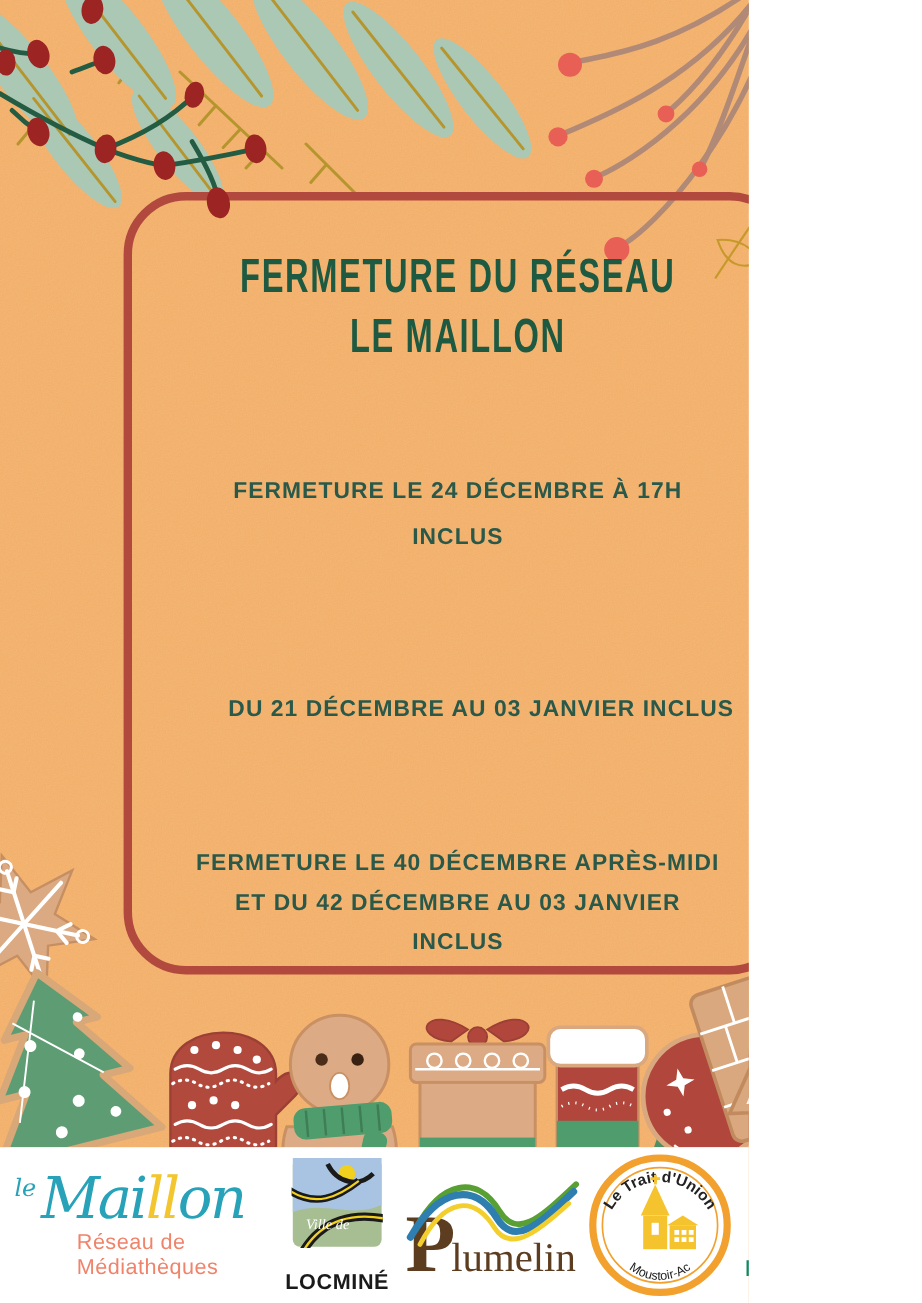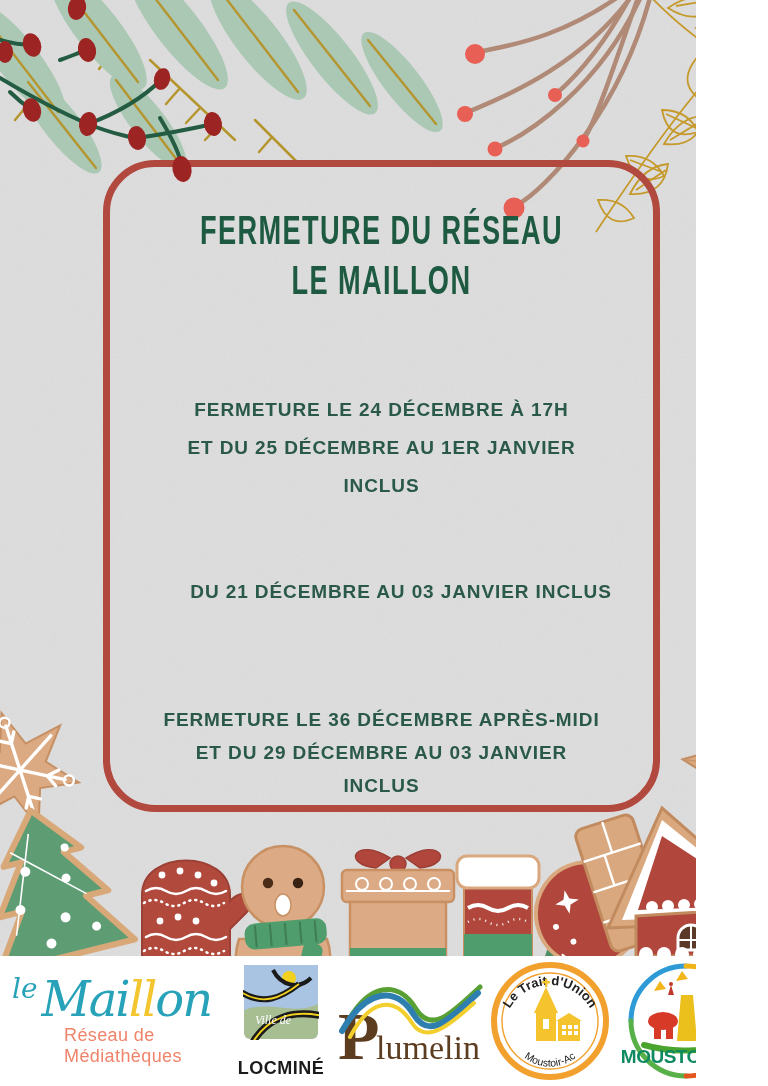--- a/index.html
+++ b/index.html
@@ -1,16 +1,16 @@
 <!DOCTYPE html>
 <html><head>
 <meta charset="utf-8">
 <style>
   html,body{margin:0;padding:0;width:768px;height:1086px;overflow:hidden;background:#fff;}
-  .poster{position:relative;width:696px;height:1086px;background:#e5e5e5;overflow:hidden;
+  .poster{position:relative;width:624px;height:1086px;background:#fdba74;overflow:hidden;
           font-family:"Liberation Sans",sans-serif;}
   .layer{position:absolute;left:0;top:0;}
   
   .frame{position:absolute;left:103px;top:160px;width:557px;height:652px;
          border:7px solid #b1493f;border-radius:52px;z-index:2;box-sizing:border-box;}
   .frame-inner{position:relative;width:100%;height:100%;}
   .tline,.hline{white-space:nowrap;transform-origin:50% 50%;font-weight:700;text-align:center;}
   .title-block{position:absolute;left:0;right:0;top:38px;color:#1d5a41;}
   .title-block .tline{font-size:40px;line-height:50px;letter-spacing:2px;transform:scaleX(0.68);}
   .sec-head{position:absolute;left:0;right:0;color:#1d5a41;}
@@ -21,21 +21,21 @@
   .b2{top:406px;line-height:38px;padding-left:39px;}
   .b3{top:536px;line-height:33px;}
   .h1{top:176px;} .h2{top:352px;} .h3{top:474px;}
   
   .footer{position:absolute;left:0;top:956px;width:768px;height:130px;background:#ffffff;z-index:6;
           display:flex;align-items:center;justify-content:space-between;padding:0 12px;box-sizing:border-box;}
   .logo{display:flex;flex-direction:column;align-items:center;justify-content:center;}
   
   .maillon{width:218px;align-items:flex-start;}
   .m-row{font-family:"DejaVu Serif",serif;font-style:italic;line-height:1;}
-  .m-le{font-size:28px;color:#27a2b8;margin-right:4px;vertical-align:18px;}
+  .m-le{font-size:20px;color:#27a2b8;margin-right:4px;vertical-align:18px;}
   .m-word{font-size:48px;letter-spacing:-2px;}
   .m-teal{color:#27a2b8;} .m-yellow{color:#f3c52f;margin-top:38px;}
   .m-sub{font-size:18px;color:#f0836a;letter-spacing:0.4px;margin-top:2px;padding-left:52px;}
   
   .locmine{width:96px;}
   .loc-name{font-size:18px;font-weight:700;color:#1a1a1a;letter-spacing:0.5px;margin-top:18px;}
   
   .plumelin{width:152px;} .tdu{width:126px;} .moustoir{width:140px;}
 </style>
 </head>
@@ -147,31 +147,30 @@
 
   <div class="frame">
     <div class="frame-inner">
       <div class="title-block">
         <div class="tline">FERMETURE DU RÉSEAU</div>
         <div class="tline">LE MAILLON</div>
       </div>
 
       <div class="sec-body b1">
         <div>FERMETURE LE 24 DÉCEMBRE À 17H</div>
-        <div>ET DU 25 DÉCEMBRE AU 1ER JANVIER</div>
         <div>INCLUS</div>
       </div>
 
       <div class="sec-body b2">
         <div>DU 21 DÉCEMBRE AU 03 JANVIER INCLUS</div>
       </div>
 
       <div class="sec-body b3">
-        <div>FERMETURE LE 36 DÉCEMBRE APRÈS-MIDI</div>
-        <div>ET DU 29 DÉCEMBRE AU 03 JANVIER</div>
+        <div>FERMETURE LE 40 DÉCEMBRE APRÈS-MIDI</div>
+        <div>ET DU 42 DÉCEMBRE AU 03 JANVIER</div>
         <div>INCLUS</div>
       </div>
     </div>
   </div>
 
   <svg class="layer" width="768" height="300" viewBox="0 0 768 300" style="z-index:3">
     <path d="M160,118 C 172,138 180,155 182,167" stroke="#235c43" stroke-width="4" fill="none" stroke-linecap="round"></path>
     <ellipse cx="182" cy="169" rx="9.5" ry="13" transform="rotate(-12 182 169)" fill="#9c2423"></ellipse>
   </svg>
 

